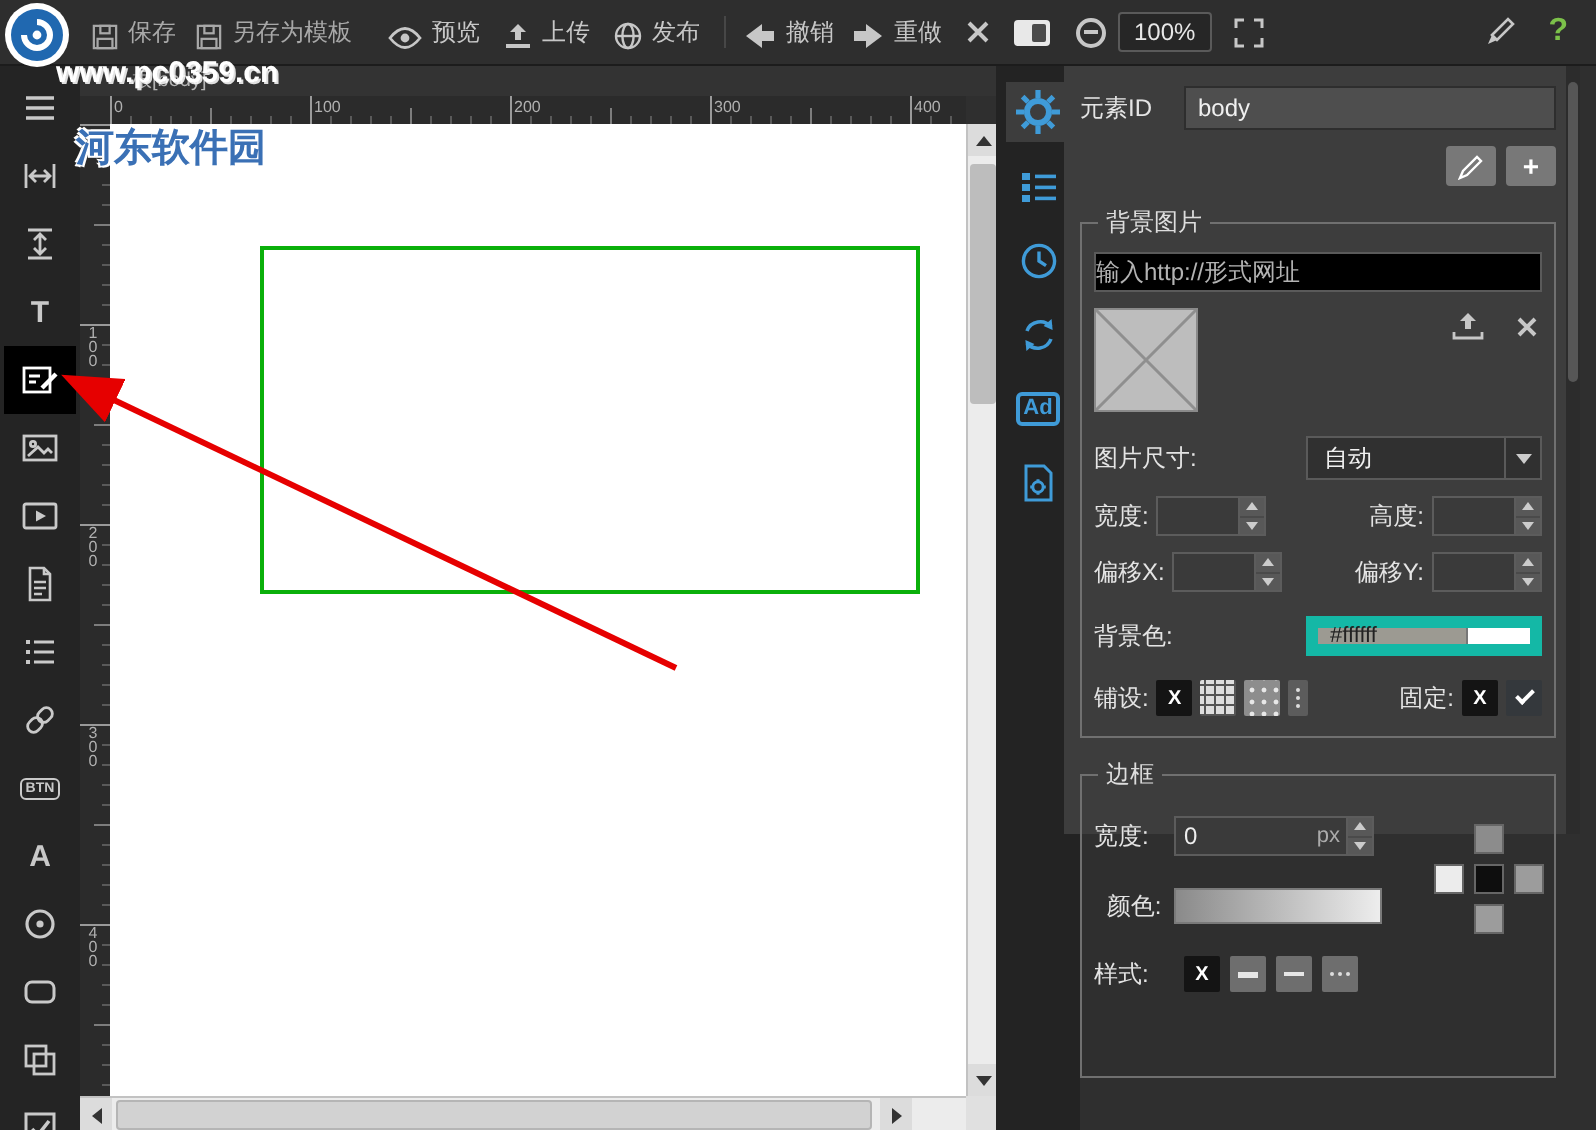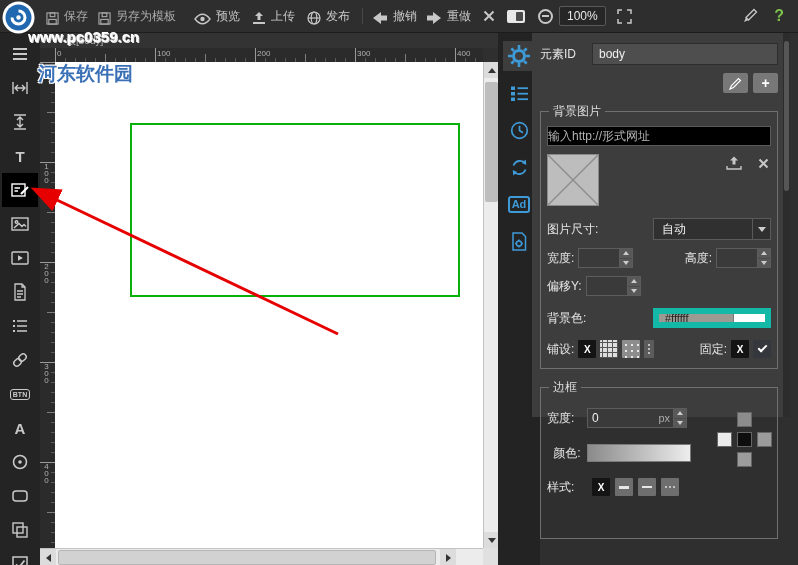--- a/index.html
+++ b/index.html
@@ -509,20 +509,30 @@
             <div class="spin-btns">
               <div class="spin-up"></div>
               <div class="spin-down"></div>
             </div>
           </div>
         </div>
       </div>
 
       <div class="row two">
         <div class="cell">
+          <span class="lbl">偏移X:</span>
+          <div class="spinner">
+            <input class="spin-val" value="" style="">
+            <div class="spin-btns">
+              <div class="spin-up"></div>
+              <div class="spin-down"></div>
+            </div>
+          </div>
+        </div>
+        <div class="cell">
           <span class="lbl">偏移Y:</span>
           <div class="spinner">
             <input class="spin-val" value="" style="">
             <div class="spin-btns">
               <div class="spin-up"></div>
               <div class="spin-down"></div>
             </div>
           </div>
         </div>
       </div>

